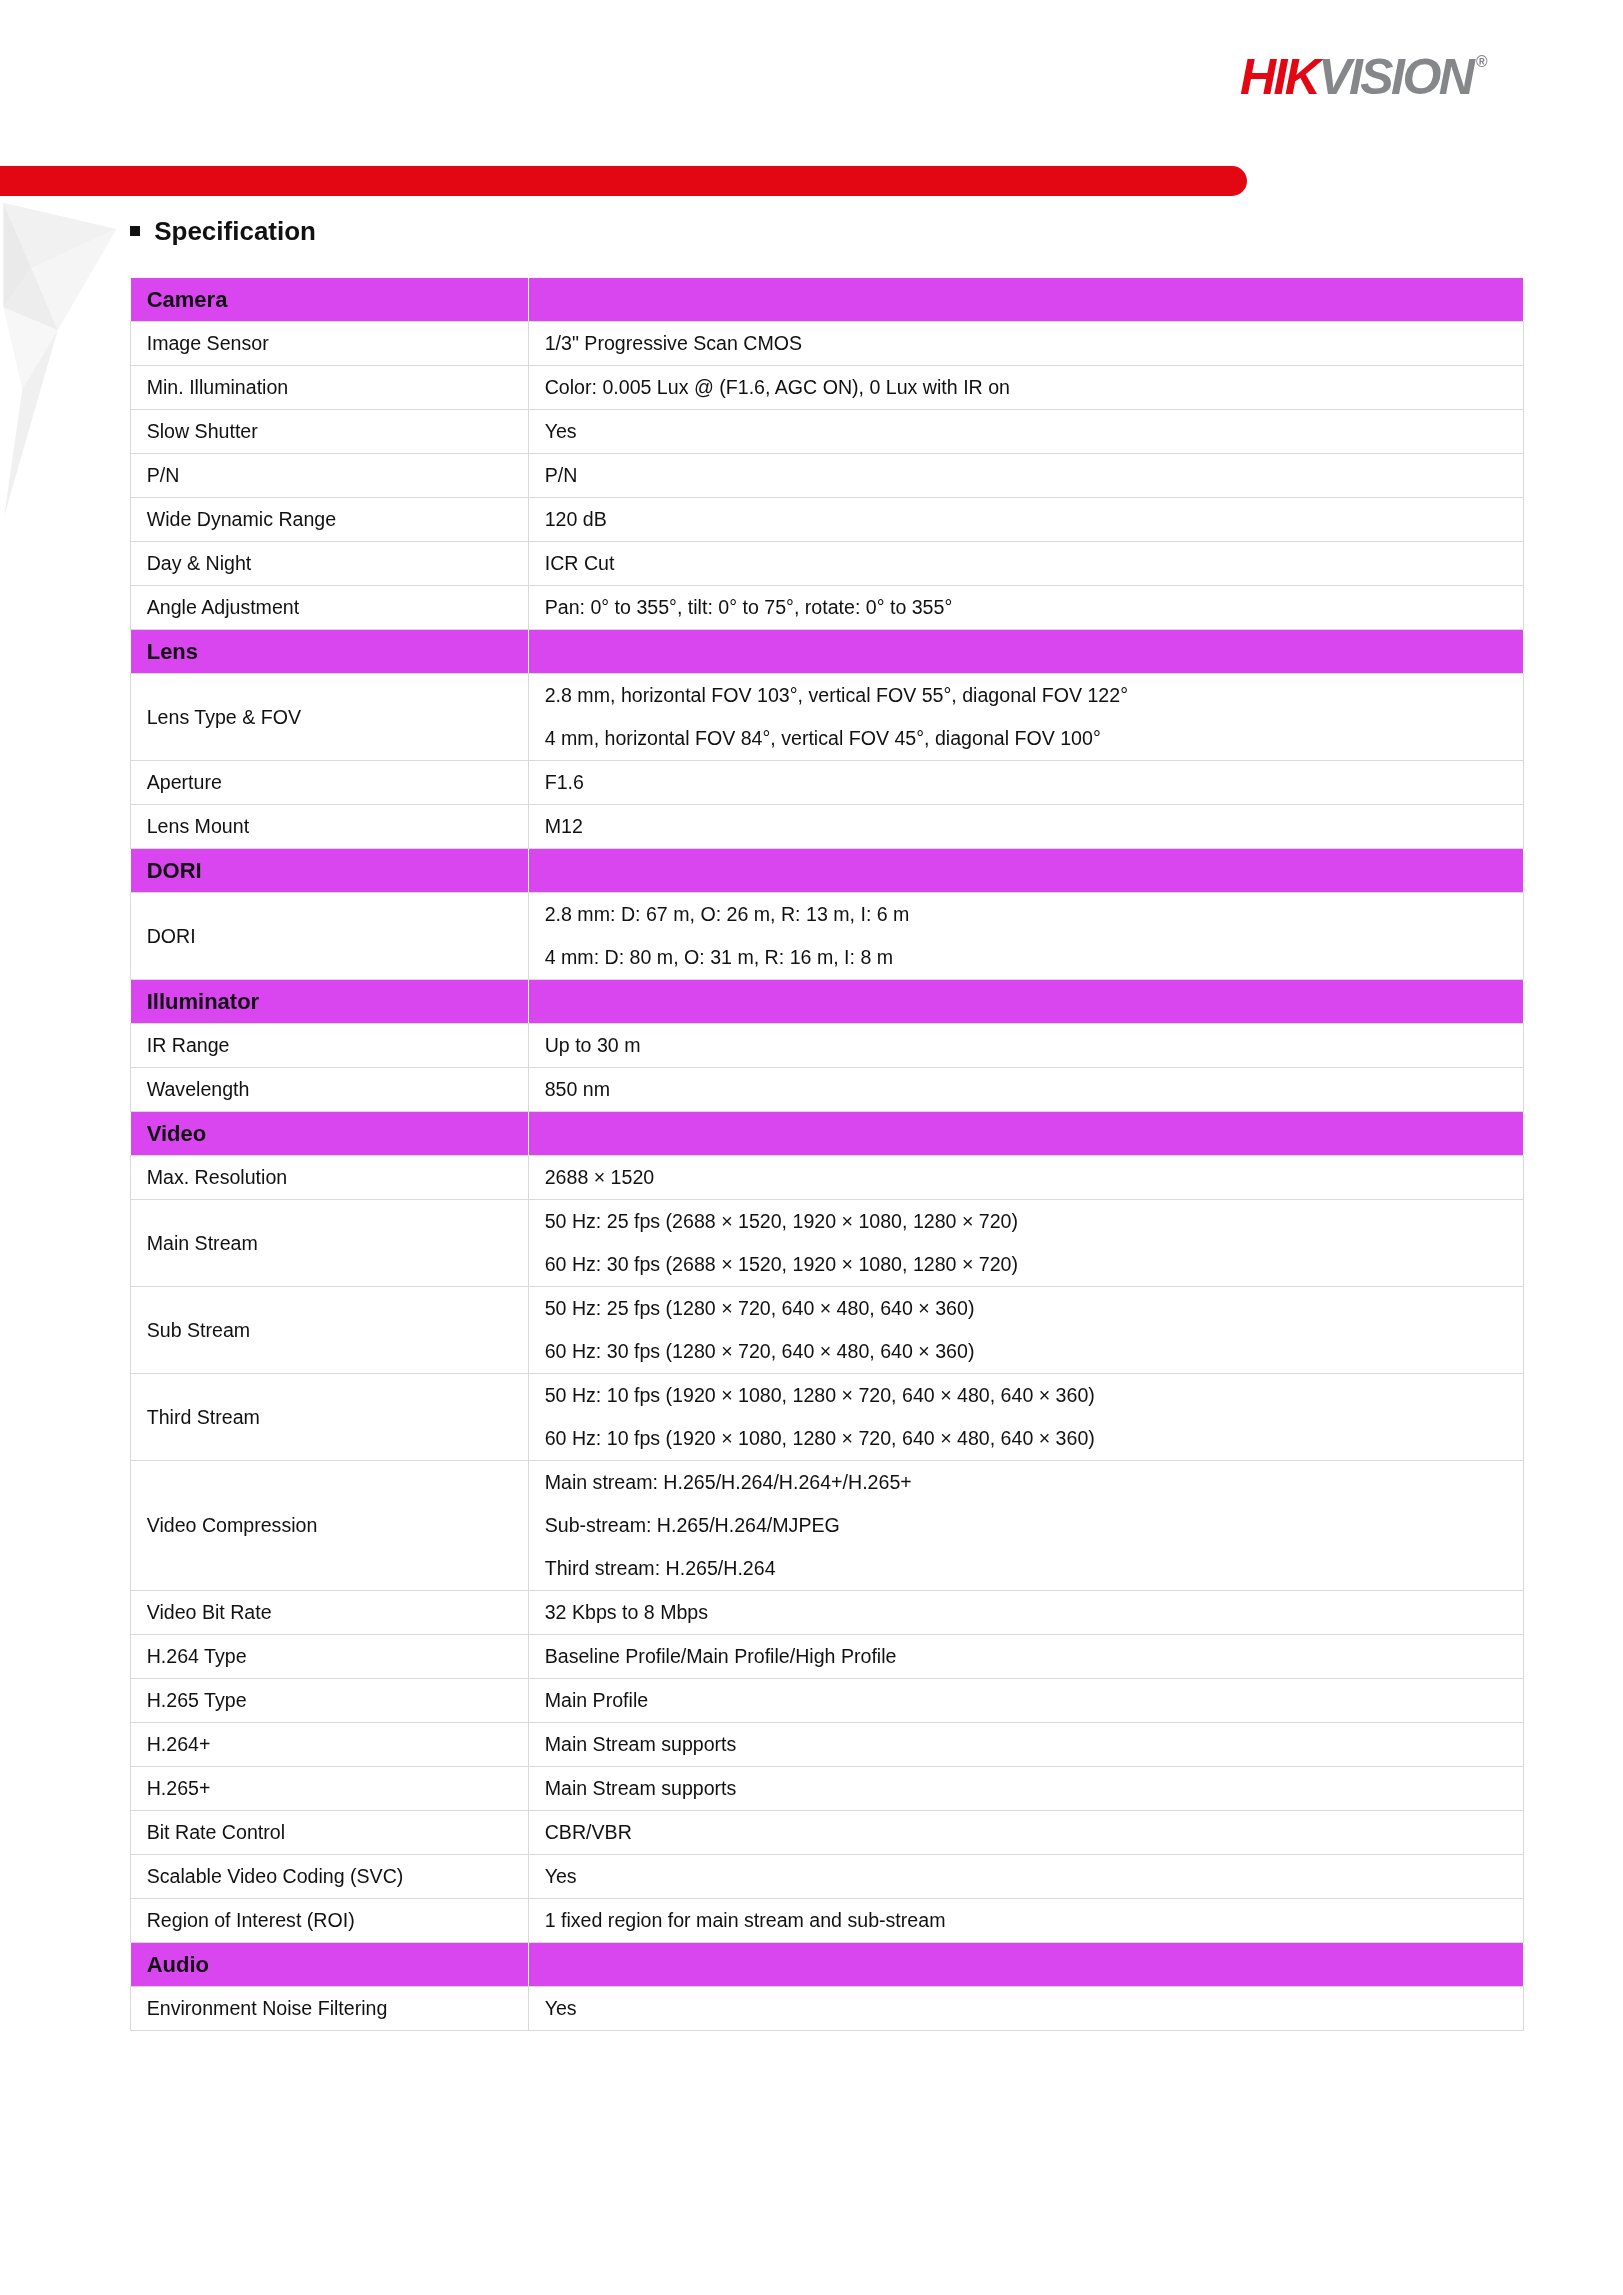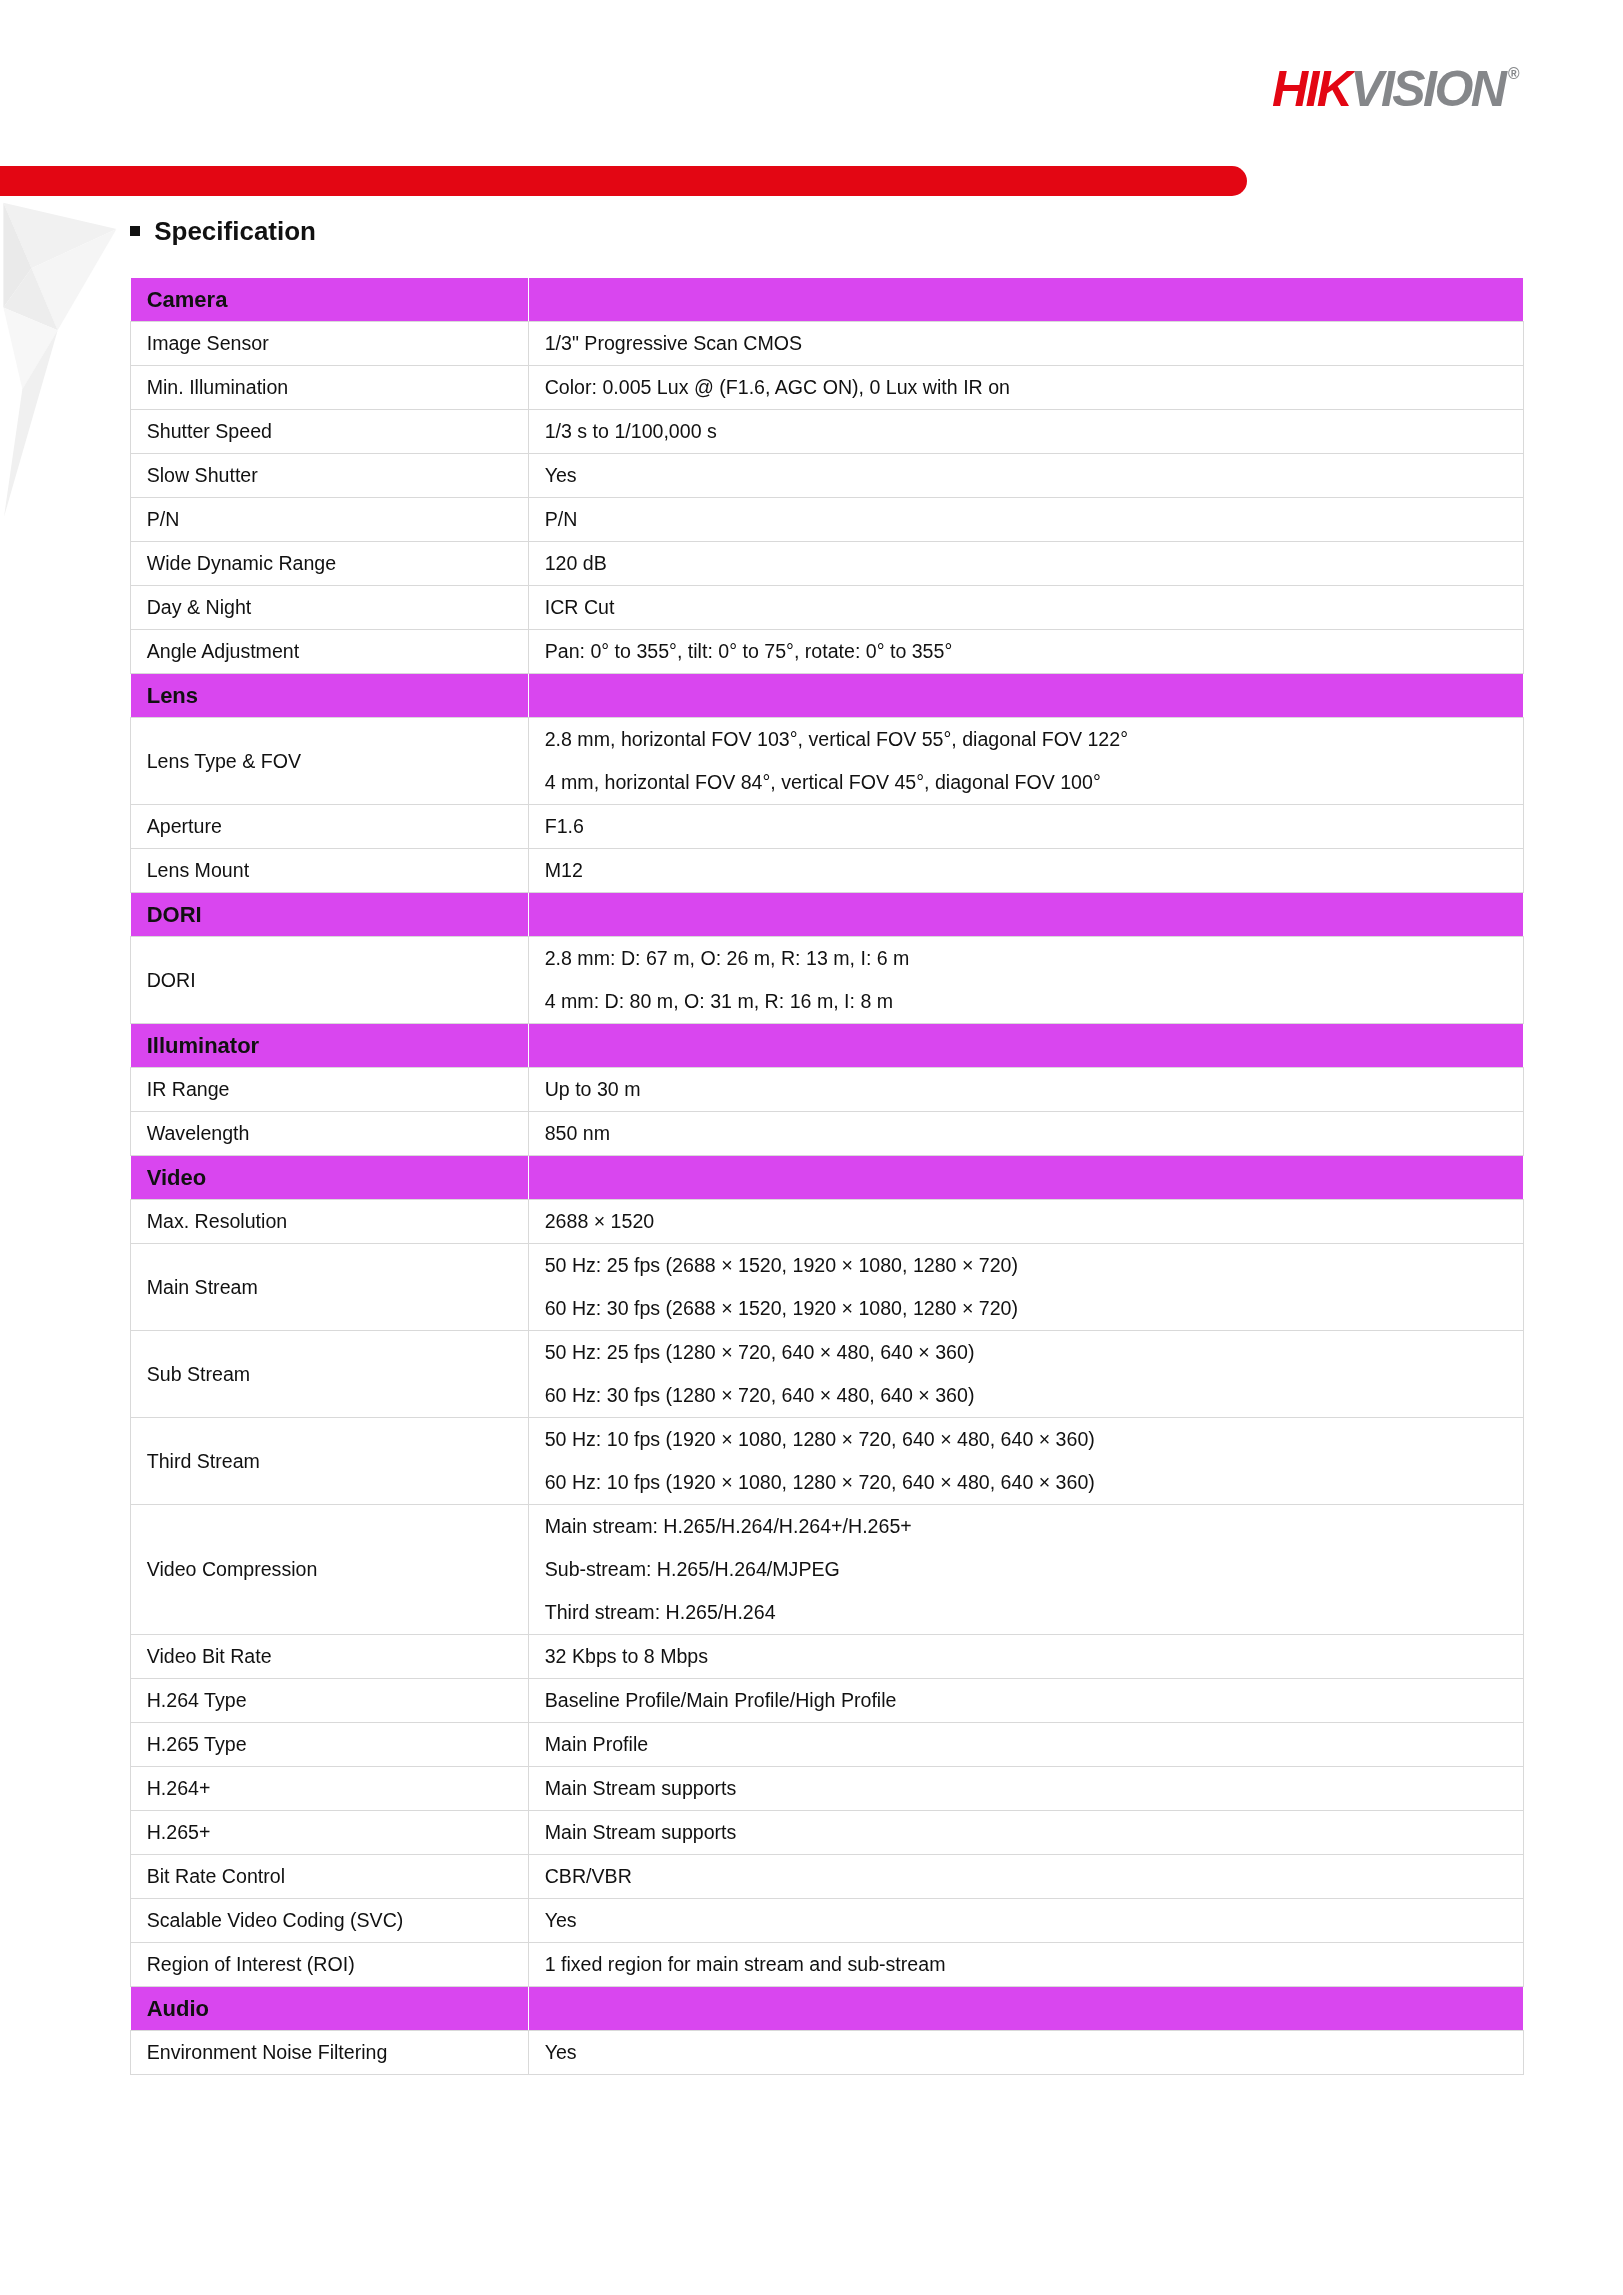--- a/index.html
+++ b/index.html
@@ -9,29 +9,28 @@
     height: 2295px;
     background: #ffffff;
     overflow: hidden;
     font-family: "Liberation Sans", sans-serif;
     color: #111111;
   }
 
   
   .logo {
     position: absolute;
-    top: 64px;
+    top: 52px;
     left: 1240px;
     font-style: italic;
     font-weight: bold;
     font-size: 50px;
     letter-spacing: -2.6px;
     white-space: nowrap;
     line-height: 1;
-    margin-left: 32px;
   }
   .logo .hik    { color: #e30613; }
   .logo .vision { color: #85878a; }
   .logo .reg {
     font-size: 15.7px;
     font-style: normal;
     font-weight: bold;
     color: #85878a;
     vertical-align: 27.5px;
     letter-spacing: 0;
@@ -159,28 +158,20 @@
 
     <tr class="spec-row">
       <td class="label-cell">
             <div class="cell-line">Min. Illumination</div>
           </td>
       <td class="value-cell">
             <div class="cell-line">Color: 0.005 Lux @ (F1.6, AGC ON), 0 Lux with IR on</div>
           </td>
     </tr>
 
-    <tr class="spec-row">
-      <td class="label-cell">
-            <div class="cell-line">Shutter Speed</div>
-          </td>
-      <td class="value-cell">
-            <div class="cell-line">1/3 s to 1/100,000 s</div>
-          </td>
-    </tr>
 
     <tr class="spec-row">
       <td class="label-cell">
             <div class="cell-line">Slow Shutter</div>
           </td>
       <td class="value-cell">
             <div class="cell-line">Yes</div>
           </td>
     </tr>
 

